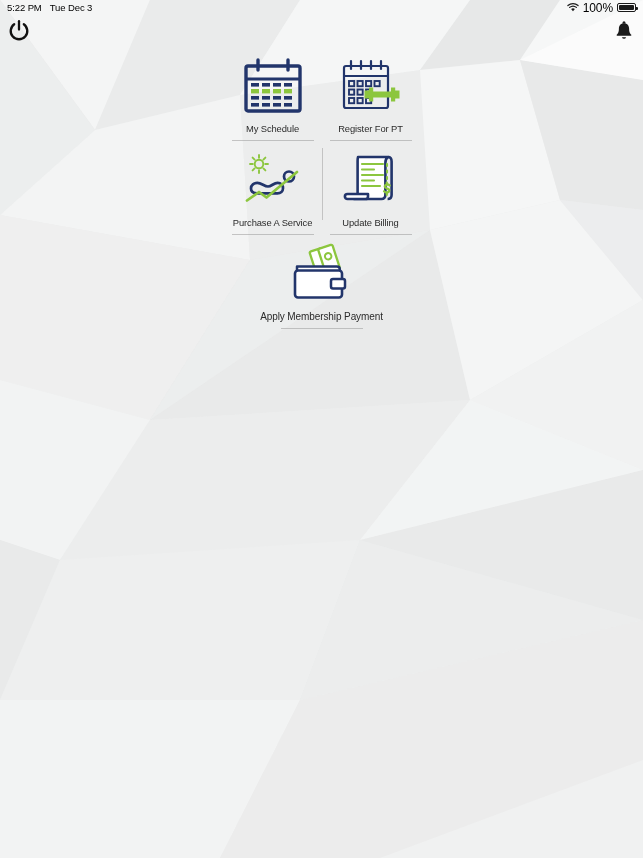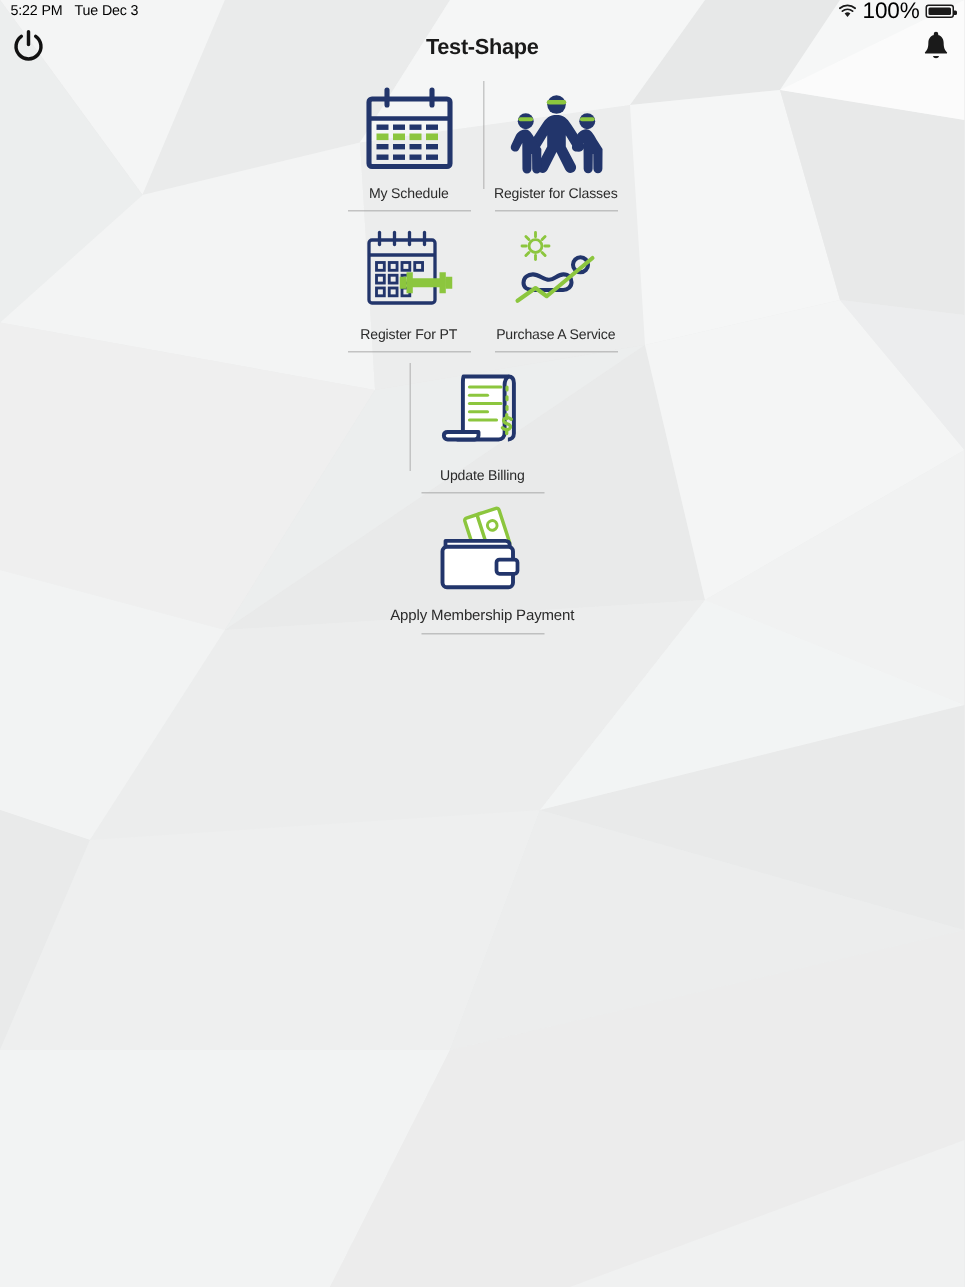--- a/index.html
+++ b/index.html
@@ -18,21 +18,21 @@
   
   .statusbar {
     position:absolute; top:0; left:0; right:0; height:15px;
     z-index:5;
     display:flex; align-items:center;
     padding:0 7px;
     font-size:9.5px; color:#000; letter-spacing:-0.1px;
   }
   .sb-left { display:flex; gap:8px; align-items:center; }
   .sb-right { margin-left:auto; display:flex; gap:4px; align-items:center; }
-  .sb-pct { font-size:15px; }
+  .sb-pct { font-size:12px; }
   .batt {
     width:19px; height:9px; border:1px solid #1a1a1a; border-radius:2px;
     position:relative; padding:1px;
   }
   .batt::after {
     content:""; position:absolute; right:-3px; top:3px;
     width:2px; height:3px; background:#1a1a1a; border-radius:0 1px 1px 0;
   }
   .batt i { display:block; height:100%; width:100%; background:#1a1a1a; border-radius:1px; }
 
@@ -150,21 +150,20 @@
   </div>
 </div>
 
 <div class="navbar">
   <div class="power-btn">
     <svg width="26" height="26" viewBox="0 0 26 26">
       <path d="M8.2 6.2a8.3 8.3 0 1 0 9.6 0" stroke="#111" stroke-width="2.3" fill="none" stroke-linecap="round"></path>
       <line x1="13" y1="3.2" x2="13" y2="11.6" stroke="#111" stroke-width="2.3" stroke-linecap="round"></line>
     </svg>
   </div>
-  <div class="nav-title">Test-Shape</div>
   <div class="bell-btn">
     <svg width="22" height="24" viewBox="0 0 22 24">
       <path d="M11 3.2c-3.1 0-5.1 2.2-5.1 5.3 0 4.2-1.3 5.4-2.2 6.3-.3.3-.1.9.4.9h13.8c.5 0 .7-.6.4-.9-.9-.9-2.2-2.1-2.2-6.3 0-3.1-2-5.3-5.1-5.3z" fill="#1a1a1a"></path>
       <path d="M11 1.2a1.5 1.5 0 0 1 1.5 1.5v.8h-3v-.8A1.5 1.5 0 0 1 11 1.2z" fill="#1a1a1a"></path>
       <path d="M8.9 17.3a2.2 2.2 0 0 0 4.2 0z" fill="#1a1a1a"></path>
     </svg>
   </div>
 </div>
 
 <div class="grid">
@@ -195,42 +194,20 @@
             <rect x="20" y="31" width="8" height="4.4"></rect>
           <rect x="31" y="31" width="8" height="4.4"></rect>
             <rect x="42" y="31" width="8" height="4.4"></rect>
         </g>
       </svg>
     </div>
     <div class="label">My Schedule</div>
     <div class="hr"></div>
   </div>
 
-  <div class="cell right">
-    <div class="iconwrap">
-      <svg width="62" height="58" viewBox="0 0 62 58">
-        <g fill="#22356b">
-          <path d="M31 5.5a6.2 6.2 0 1 1 0 12.4 6.2 6.2 0 0 1 0-12.4z"></path>
-          <path d="M31 18.5c-4.4 0-7.2 2.5-9.6 6.3L13 37.6c-1.1 1.8-.5 4 1.3 5 1.8 1.1 4 .4 5-1.4l5.5-9v7.5l-6.4 12.1c-1 1.9-.3 4.1 1.6 5 1.9 1 4.1.3 5-1.6L31 43.3l5.9 11.9c1 1.9 3.2 2.6 5.1 1.6 1.9-.9 2.6-3.1 1.6-5l-6.4-12.1v-7.5l5.5 9c1 1.8 3.2 2.5 5 1.4 1.8-1 2.4-3.2 1.3-5l-8.4-12.8c-2.4-3.8-5.2-6.3-9.6-6.3z"></path>
-          <path d="M10.5 17.5a5.3 5.3 0 1 1 0 10.6 5.3 5.3 0 0 1 0-10.6z"></path>
-          <path d="M51.5 17.5a5.3 5.3 0 1 1 0 10.6 5.3 5.3 0 0 1 0-10.6z"></path>
-          <path d="M10.5 28.3c-3.1 0-5.6 2-6.7 4.6L1 41c-.6 1.6.2 3.3 1.8 3.8 1.6.6 3.3-.3 3.8-1.9l1.6-4.6v5l-2.6 8c-.5 1.6.4 3.3 2 3.7 1.6.5 3.2-.4 3.7-2l1.7-5.4 1.2-3.8v-8.1c-.6-2.6-1.4-7.4-3.7-7.4z" opacity="0"></path>
-          <path d="M10.5 28.3c-3.2 0-5.5 1.8-6.8 4.3L.8 38.9c-.7 1.4-.2 3.1 1.2 3.8 1.4.8 3.1.3 3.9-1.1l2.3-4.2.1 17.2c0 1.7 1.4 3 3 3 1.7 0 3-1.3 3-3l.1-9.9h.3l.1 9.9c0 1.7 1.4 3 3 3s3-1.3 3-3l.1-13.2-3.3-5.1c-1.9-3-4-7.9-6.9-7.9z"></path>
-          <path d="M51.5 28.3c2.9 0 5 4.9 6.9 7.9l3.3 5.1-.1 13.2c0 1.7-1.3 3-3 3-1.6 0-3-1.3-3-3l-.1-9.9h-.3l-.1 9.9c0 1.7-1.3 3-3 3-1.6 0-3-1.3-3-3l-.1-17.2-2.3 4.2c-.8 1.4-2.5 1.9-3.9 1.1-1.4-.7-1.9-2.4-1.2-3.8l2.9-6.3c1.3-2.5 3.6-4.3 6.8-4.3z" transform="translate(0,0)"></path>
-        </g>
-        <g fill="#8cc63e">
-          <rect x="24.5" y="8.6" width="13" height="3.1" rx="1.5"></rect>
-          <rect x="5.6" y="20.2" width="9.8" height="2.6" rx="1.3"></rect>
-          <rect x="46.6" y="20.2" width="9.8" height="2.6" rx="1.3"></rect>
-        </g>
-      </svg>
-    </div>
-    <div class="label">Register for Classes</div>
-    <div class="hr"></div>
-  </div>
 
   <div class="cell">
     <div class="iconwrap">
       <svg width="62" height="58" viewBox="0 0 62 58">
         <g stroke="#22356b" stroke-width="2.2" fill="none">
           <line x1="11" y1="3" x2="11" y2="11" stroke-linecap="round"></line>
           <line x1="21" y1="3" x2="21" y2="11" stroke-linecap="round"></line>
           <line x1="31" y1="3" x2="31" y2="11" stroke-linecap="round"></line>
           <line x1="41" y1="3" x2="41" y2="11" stroke-linecap="round"></line>
           <rect x="4" y="8" width="44" height="42" rx="2"></rect>

